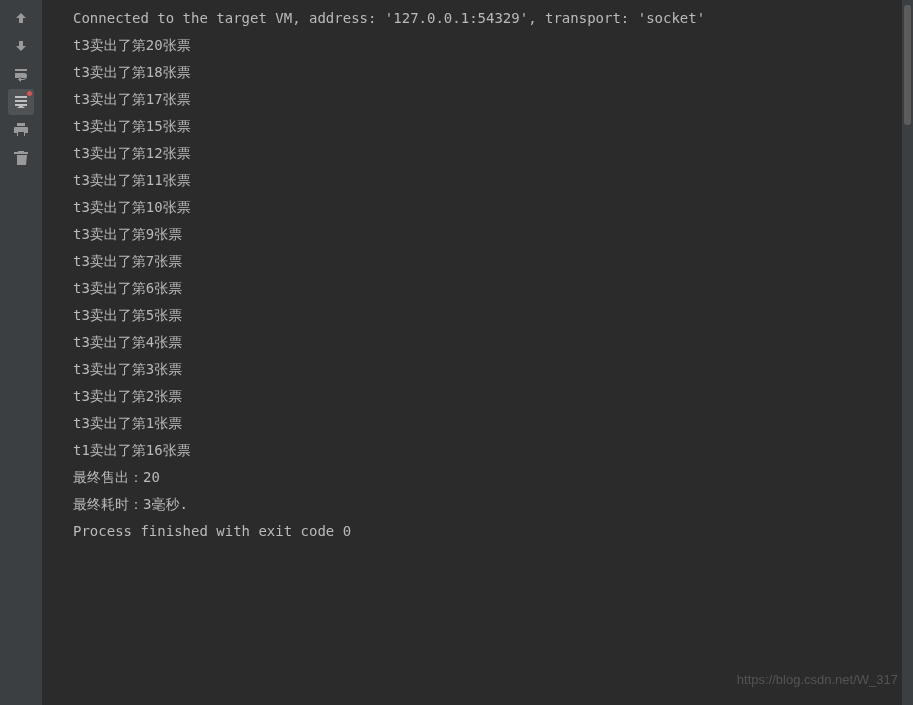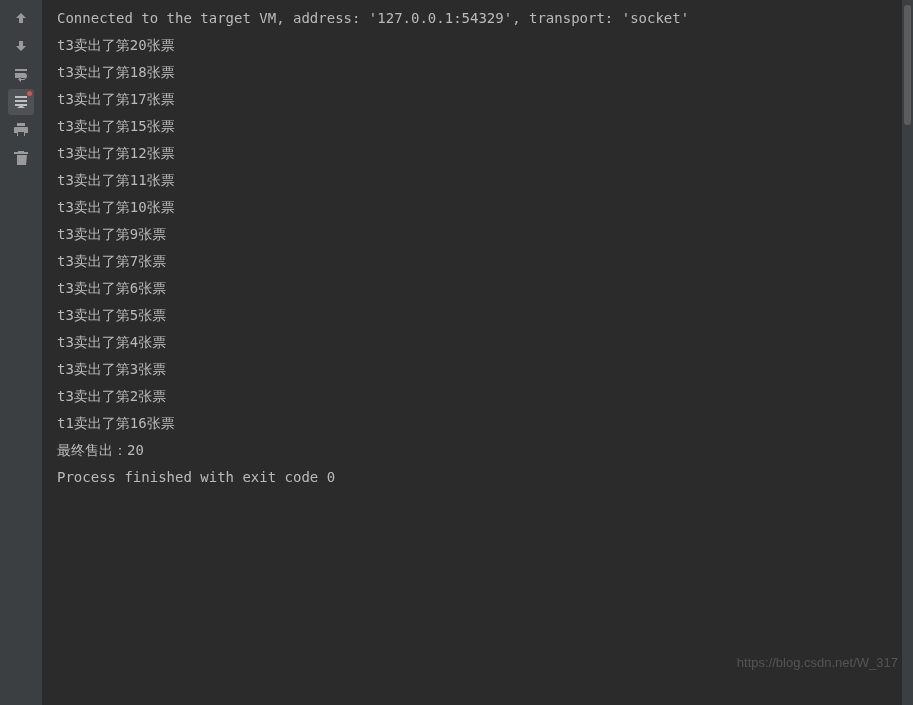--- a/index.html
+++ b/index.html
@@ -64,21 +64,21 @@
       padding: 5px 15px;
       overflow: hidden;
       line-height: 1.93;
     }
     .console-line {
       white-space: pre;
       color: #bababa;
     }
     .watermark {
       position: absolute;
-      bottom: 35px;
+      bottom: 18px;
       right: 15px;
       color: #6a6a6a;
       font-size: 13px;
       font-family: Arial, sans-serif;
       opacity: 0.65;
     }
     .scrollbar-track {
       position: absolute;
       right: 0;
       top: 0;
@@ -91,20 +91,21 @@
       right: 2px;
       top: 5px;
       width: 7px;
       height: 120px;
       background: #5c5c5c;
       border-radius: 3px;
     }
     .main-area {
       position: relative;
       flex: 1;
+      margin-left: 16px;
     }
   </style>
 </head>
 <body>
 
 <div class="sidebar">
   <div class="side-icon">
     <svg viewBox="0 0 16 16">
         <path d="M8 3l-5 5h3v5h4V8h3z"></path>
       </svg>
@@ -146,22 +147,24 @@
     <div class="console-line">t3卖出了第12张票</div>
     <div class="console-line">t3卖出了第11张票</div>
     <div class="console-line">t3卖出了第10张票</div>
     <div class="console-line">t3卖出了第9张票</div>
     <div class="console-line">t3卖出了第7张票</div>
     <div class="console-line">t3卖出了第6张票</div>
     <div class="console-line">t3卖出了第5张票</div>
     <div class="console-line">t3卖出了第4张票</div>
     <div class="console-line">t3卖出了第3张票</div>
     <div class="console-line">t3卖出了第2张票</div>
+    <div class="console-line">t3卖出了第1张票</div>
     <div class="console-line">t1卖出了第16张票</div>
     <div class="console-line">最终售出：20</div>
+    <div class="console-line">最终耗时：3毫秒.</div>
     <div class="console-line"></div>
     <div class="console-line">Process finished with exit code 0</div>
   </div>
   <div class="scrollbar-track">
     <div class="scrollbar-thumb"></div>
   </div>
   <div class="watermark">https://blog.csdn.net/W_317</div>
 </div>
 
 </body></html>

